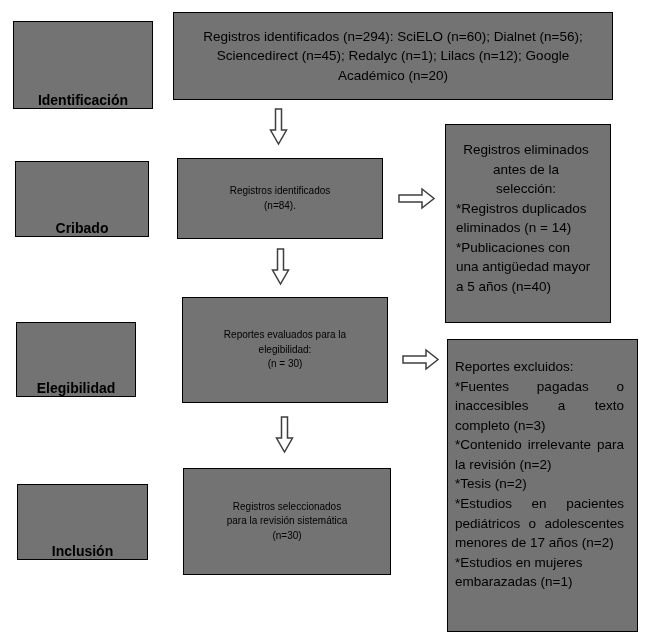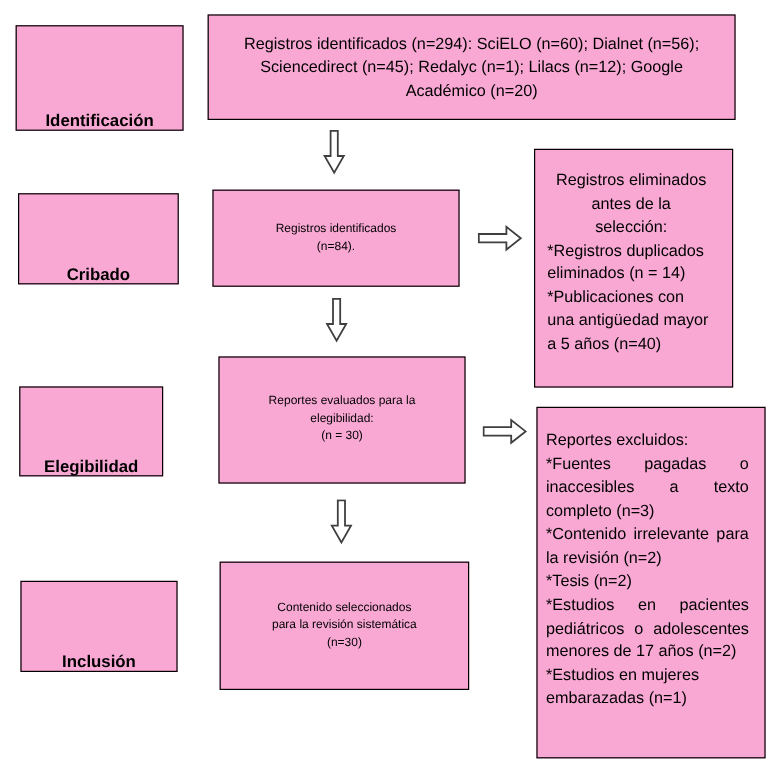--- a/index.html
+++ b/index.html
@@ -13,21 +13,21 @@
     position: relative;
     width: 647px;
     height: 640px;
     background: #ffffff;
     overflow: hidden;
   }
   .box {
     position: absolute;
     box-sizing: border-box;
     border: 1.5px solid #000000;
-    background: #f9a8d4;
+    background: #737373;
   }
   .stage {
     display: flex;
     align-items: flex-end;
     justify-content: center;
     text-align: center;
     font-weight: bold;
     font-size: 14px;
   }
   .center-box {
@@ -107,21 +107,21 @@
     <div>(n=84).</div>
   </div>
 
   <div class="box center-box" style="left:182px; top:297px; width:206px; height:106px;">
     <div>Reportes evaluados para la</div>
     <div>elegibilidad:</div>
     <div>(n = 30)</div>
   </div>
 
   <div class="box center-box" style="left:183px; top:468px; width:208px; height:107px;">
-    <div>Contenido seleccionados</div>
+    <div>Registros seleccionados</div>
     <div>para la revisión sistemática</div>
     <div>(n=30)</div>
   </div>
 
   <div class="box side-box removed" style="left:445px; top:124px; width:166px; height:199px;">
     <div class="heading-center">
       <div>Registros eliminados</div>
       <div>antes de la</div>
       <div>selección:</div>
     </div>

